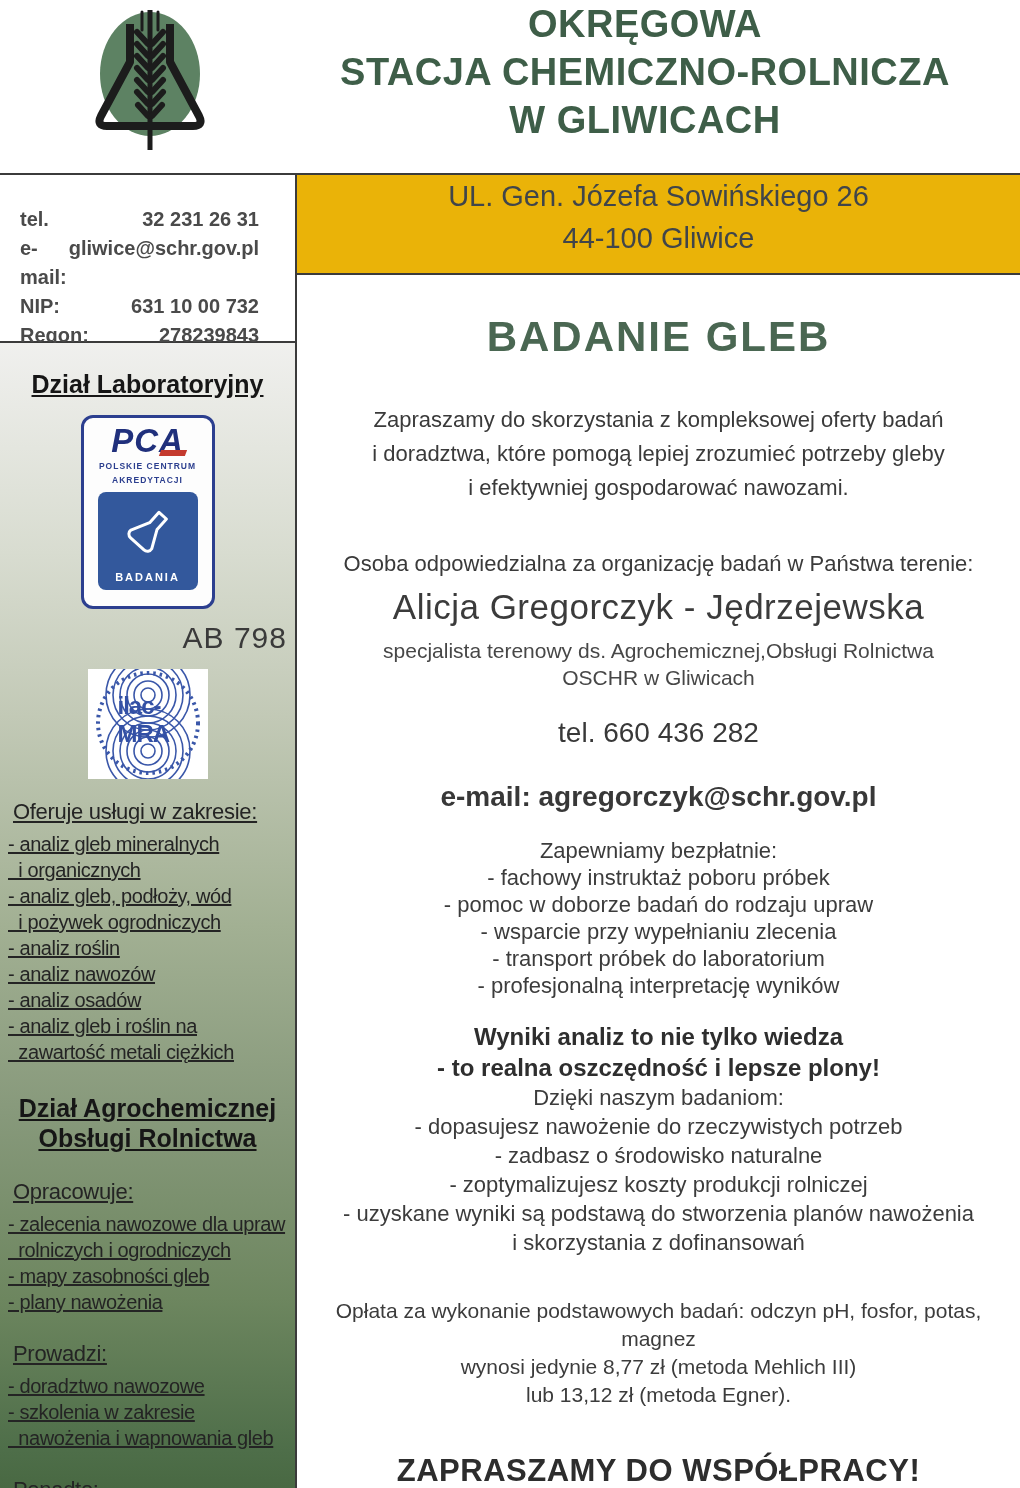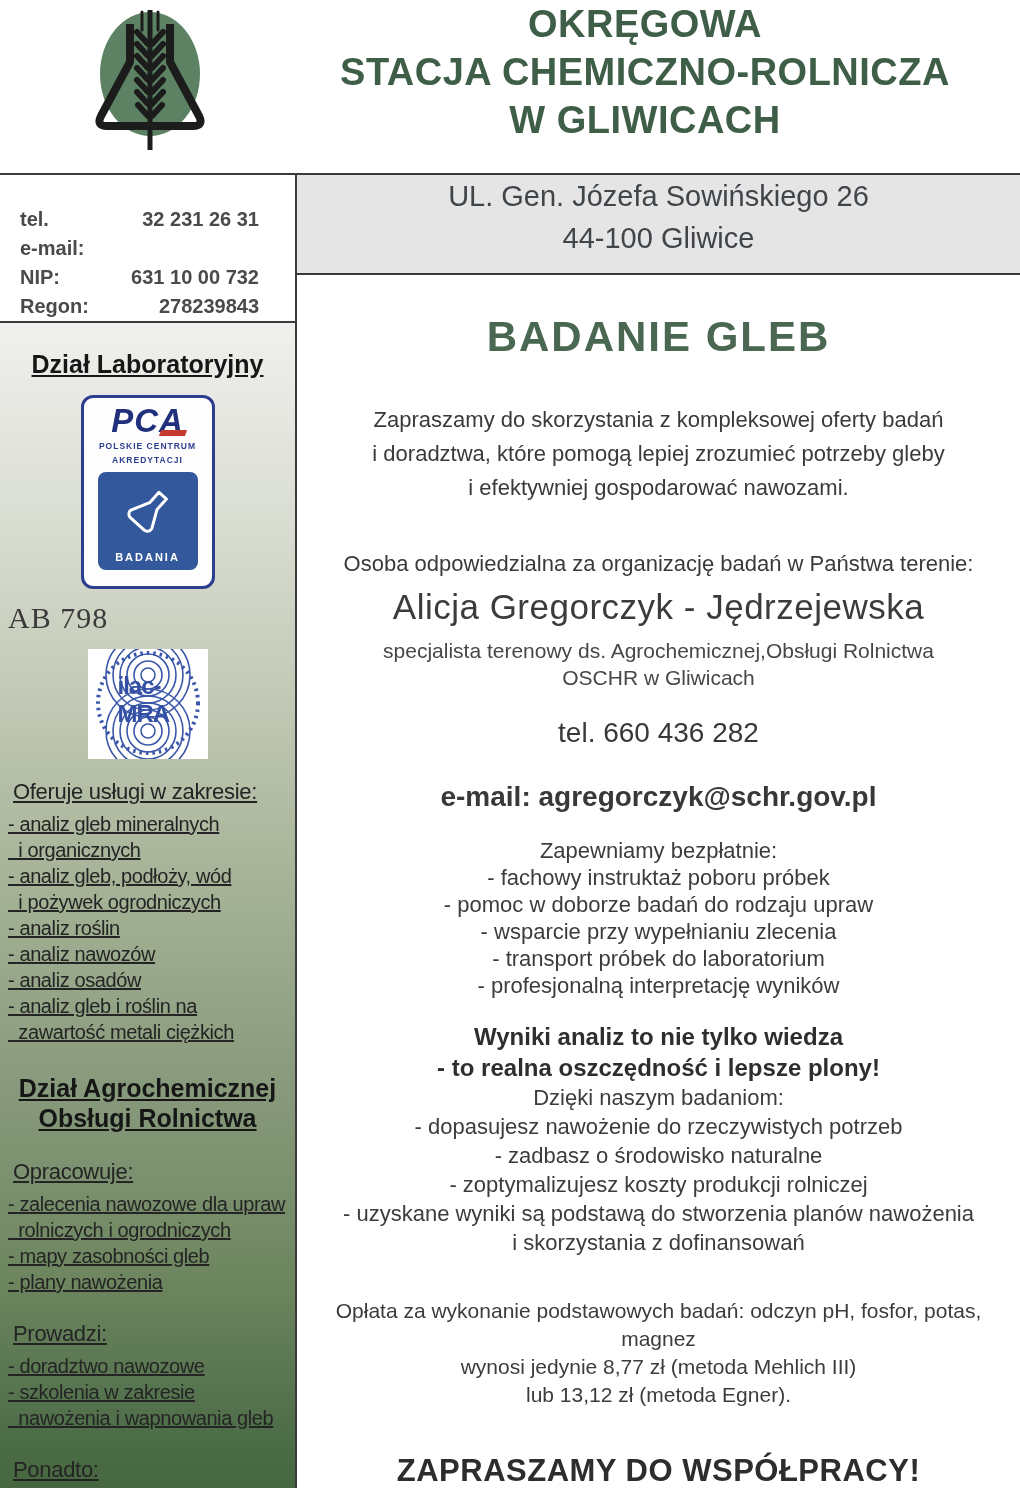--- a/index.html
+++ b/index.html
@@ -14,39 +14,39 @@
   .title-line{font-size:38px;font-weight:bold;color:#3e5e48;line-height:48px;letter-spacing:.5px;}
   
   .columns{display:flex;height:1313px;}
   .left-col{width:295px;border-right:2px solid #3b3b3b;display:flex;flex-direction:column;}
   .right-col{flex:1;display:flex;flex-direction:column;}
   .band{height:168px;border-bottom:2px solid #3b3b3b;box-sizing:border-box;}
   
   .contact{background:#fff;padding:30px 36px 0 20px;}
   .contact-row{display:flex;justify-content:space-between;font-weight:bold;color:#4a4a4a;font-size:20px;line-height:29px;}
   
-  .address{display:flex;flex-direction:column;justify-content:center;align-items:center;background:#e5e5e5;padding-bottom:14px;}
+  .address{display:flex;flex-direction:column;justify-content:center;align-items:center;background:#eab308;padding-bottom:14px;}
   .address-line{font-size:29px;color:#40454a;line-height:42px;}
   
   .sidebar{
     flex:1;box-sizing:border-box;padding:26px 8px 0 8px;
     background:linear-gradient(180deg,#f0f0ee 0%,#d8dcd0 18%,#c2c9b6 32%,#a2b093 50%,#87997b 66%,#6d865f 82%,#4e6e49 95%,#46663f 100%);
     color:#242424;
   }
   .side-h1{font-size:25px;font-weight:bold;text-align:center;text-decoration:underline;color:#161616;line-height:30px;}
   .side-h2{font-size:22px;text-decoration:underline;margin:26px 0 6px 5px;letter-spacing:-.3px;}
   .side-line{font-size:20px;line-height:26px;letter-spacing:-.4px;white-space:pre;text-decoration:underline;}
   
   .pca-box{width:118px;margin:16px auto 12px;background:#fdfdfd;border:3px solid #2c3f8f;border-radius:12px;padding:6px 5px 16px;text-align:center;}
   .pca-acronym{position:relative;display:inline-block;font-size:33px;font-weight:bold;color:#20307c;letter-spacing:1px;line-height:34px;font-style:italic;}
   .pca-redbar{position:absolute;right:-2px;bottom:2px;width:26px;height:6px;background:#c43a2e;transform:skewX(-20deg);}
   .pca-sub{font-size:8.5px;font-weight:bold;color:#2c3f8f;letter-spacing:1px;line-height:11px;text-transform:uppercase;margin-top:3px;}
   .pca-square{width:100px;height:98px;background:#33589c;border-radius:8px;margin:6px auto 0;display:flex;flex-direction:column;align-items:center;justify-content:flex-end;padding-bottom:7px;box-sizing:border-box;position:relative;}
   .pca-badania{font-size:11px;font-weight:bold;color:#fff;letter-spacing:2px;}
-  .pca-cert{font-size:30px;color:#3a3a3a;text-align:left;margin-top:4px;letter-spacing:1px;font-family:Liberation Serif, serif;}
+  .pca-cert{font-size:30px;color:#3a3a3a;text-align:right;margin-top:4px;letter-spacing:1px;}
   
   .ilac-box{width:120px;height:110px;background:#fff;margin:14px auto 0;position:relative;overflow:hidden;}
   .ilac-text{position:absolute;top:50%;left:50%;transform:translate(-50%,-58%);font-size:24px;font-weight:bold;color:#3350a5;letter-spacing:-1px;}
   
   .main{flex:1;text-align:center;padding:0 20px;box-sizing:border-box;}
   .main-h1{font-size:42px;font-weight:bold;color:#4a6752;letter-spacing:2px;margin-top:38px;}
   .intro{margin-top:42px;}
   .intro .p-line{font-size:22px;line-height:34px;color:#3a3a3a;}
   .resp-label{font-size:22px;color:#3a3a3a;margin-top:46px;}
   .person-name{font-size:35px;font-weight:normal;color:#3b3b3b;margin-top:10px;letter-spacing:.5px;}
@@ -107,20 +107,21 @@
 
     <div class="left-col">
 
       <div class="contact band">
         <div class="contact-row">
           <span>tel.</span>
           <span>32 231 26 31</span>
         </div>
         <div class="contact-row">
           <span>e-mail:</span>
+          <span>gliwice@schr.gov.pl</span>
         </div>
         <div class="contact-row">
           <span>NIP:</span>
           <span>631 10 00 732</span>
         </div>
         <div class="contact-row">
           <span>Regon:</span>
           <span>278239843</span>
         </div>
       </div>

